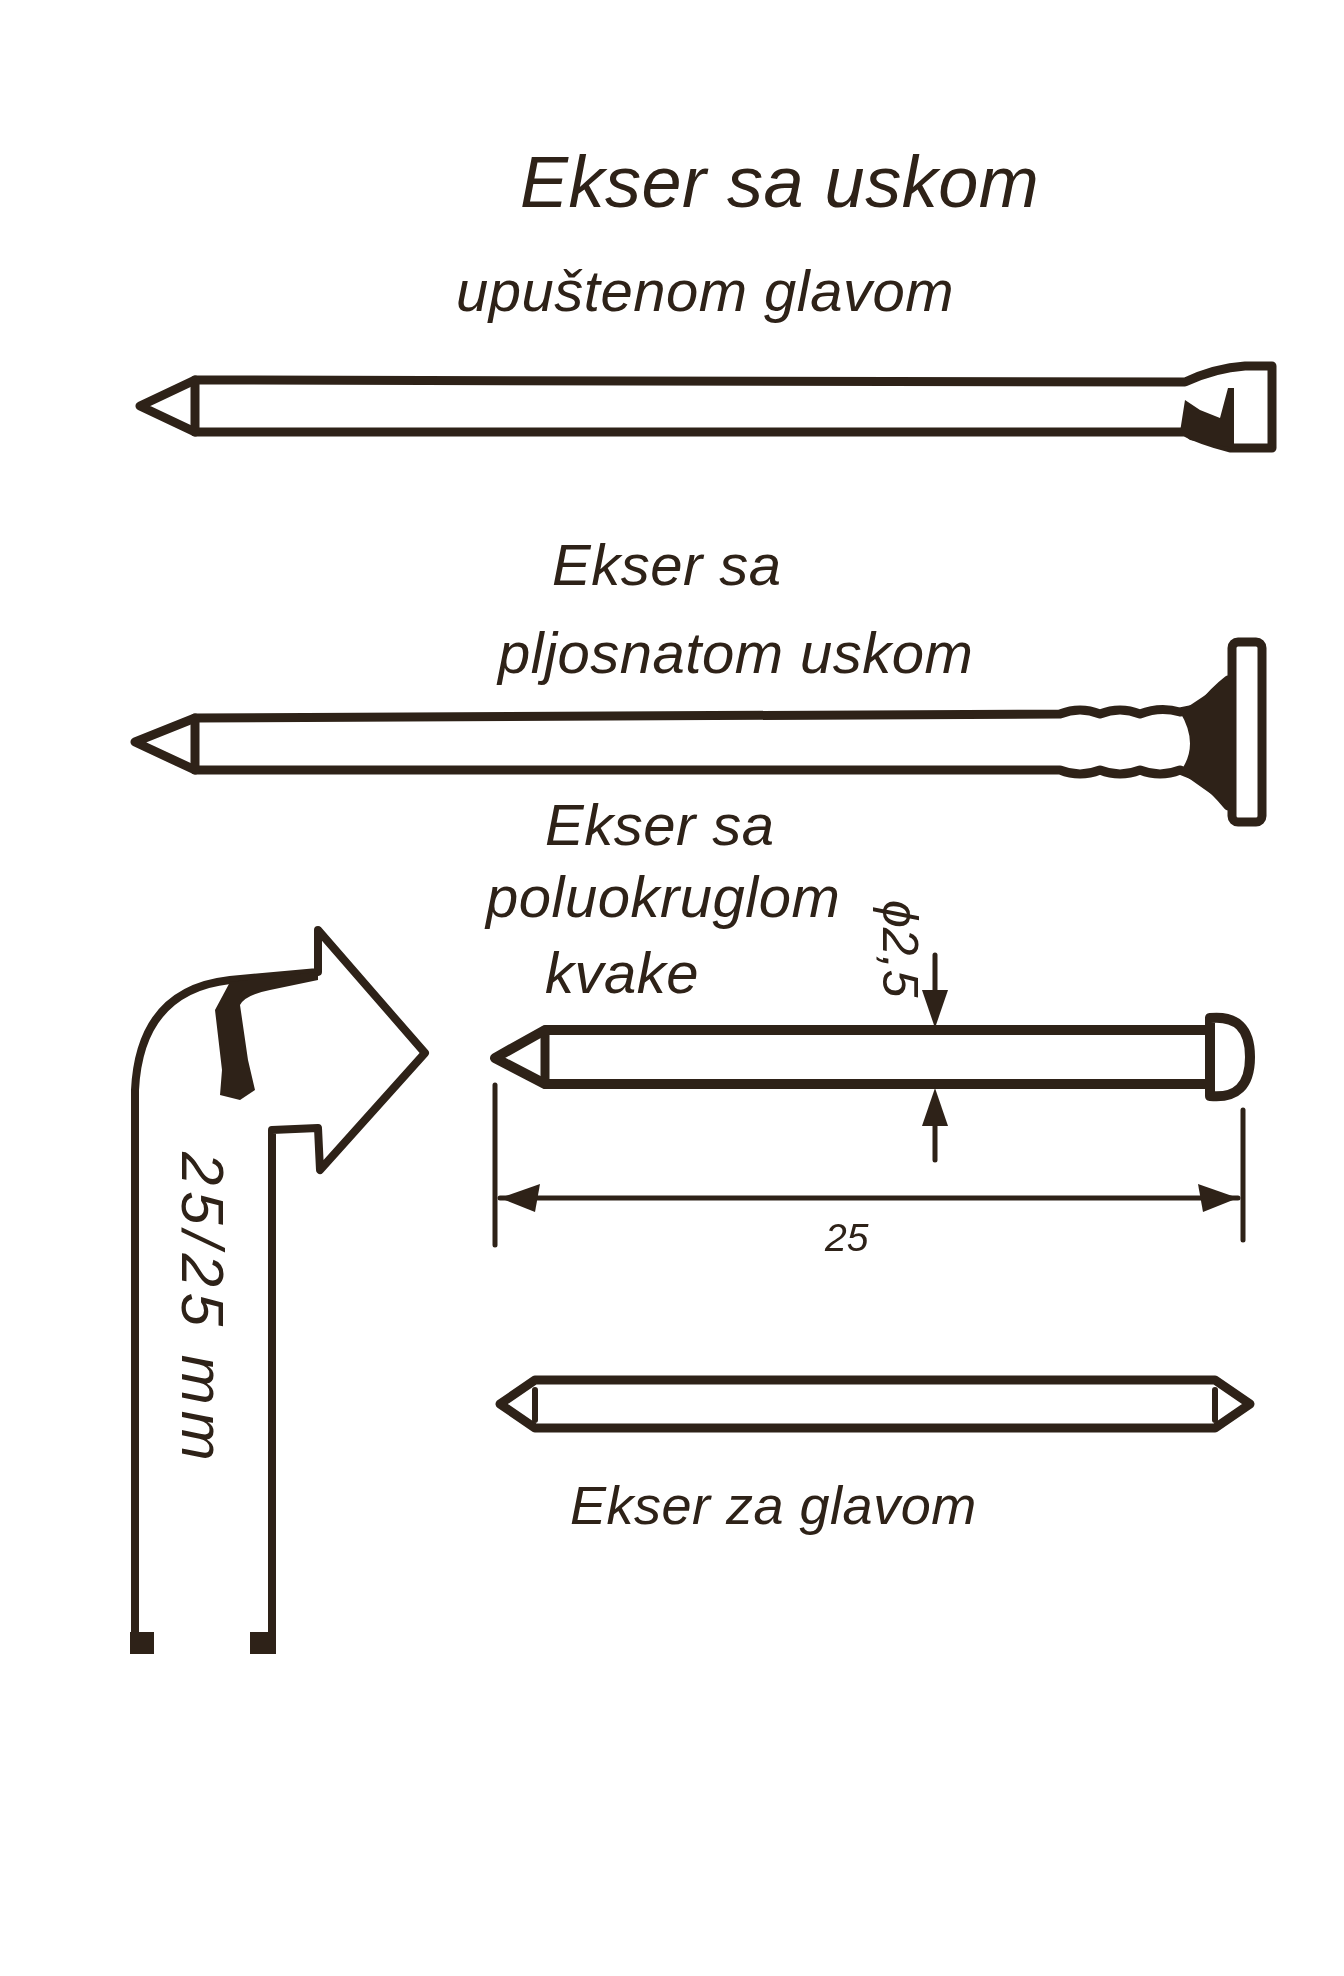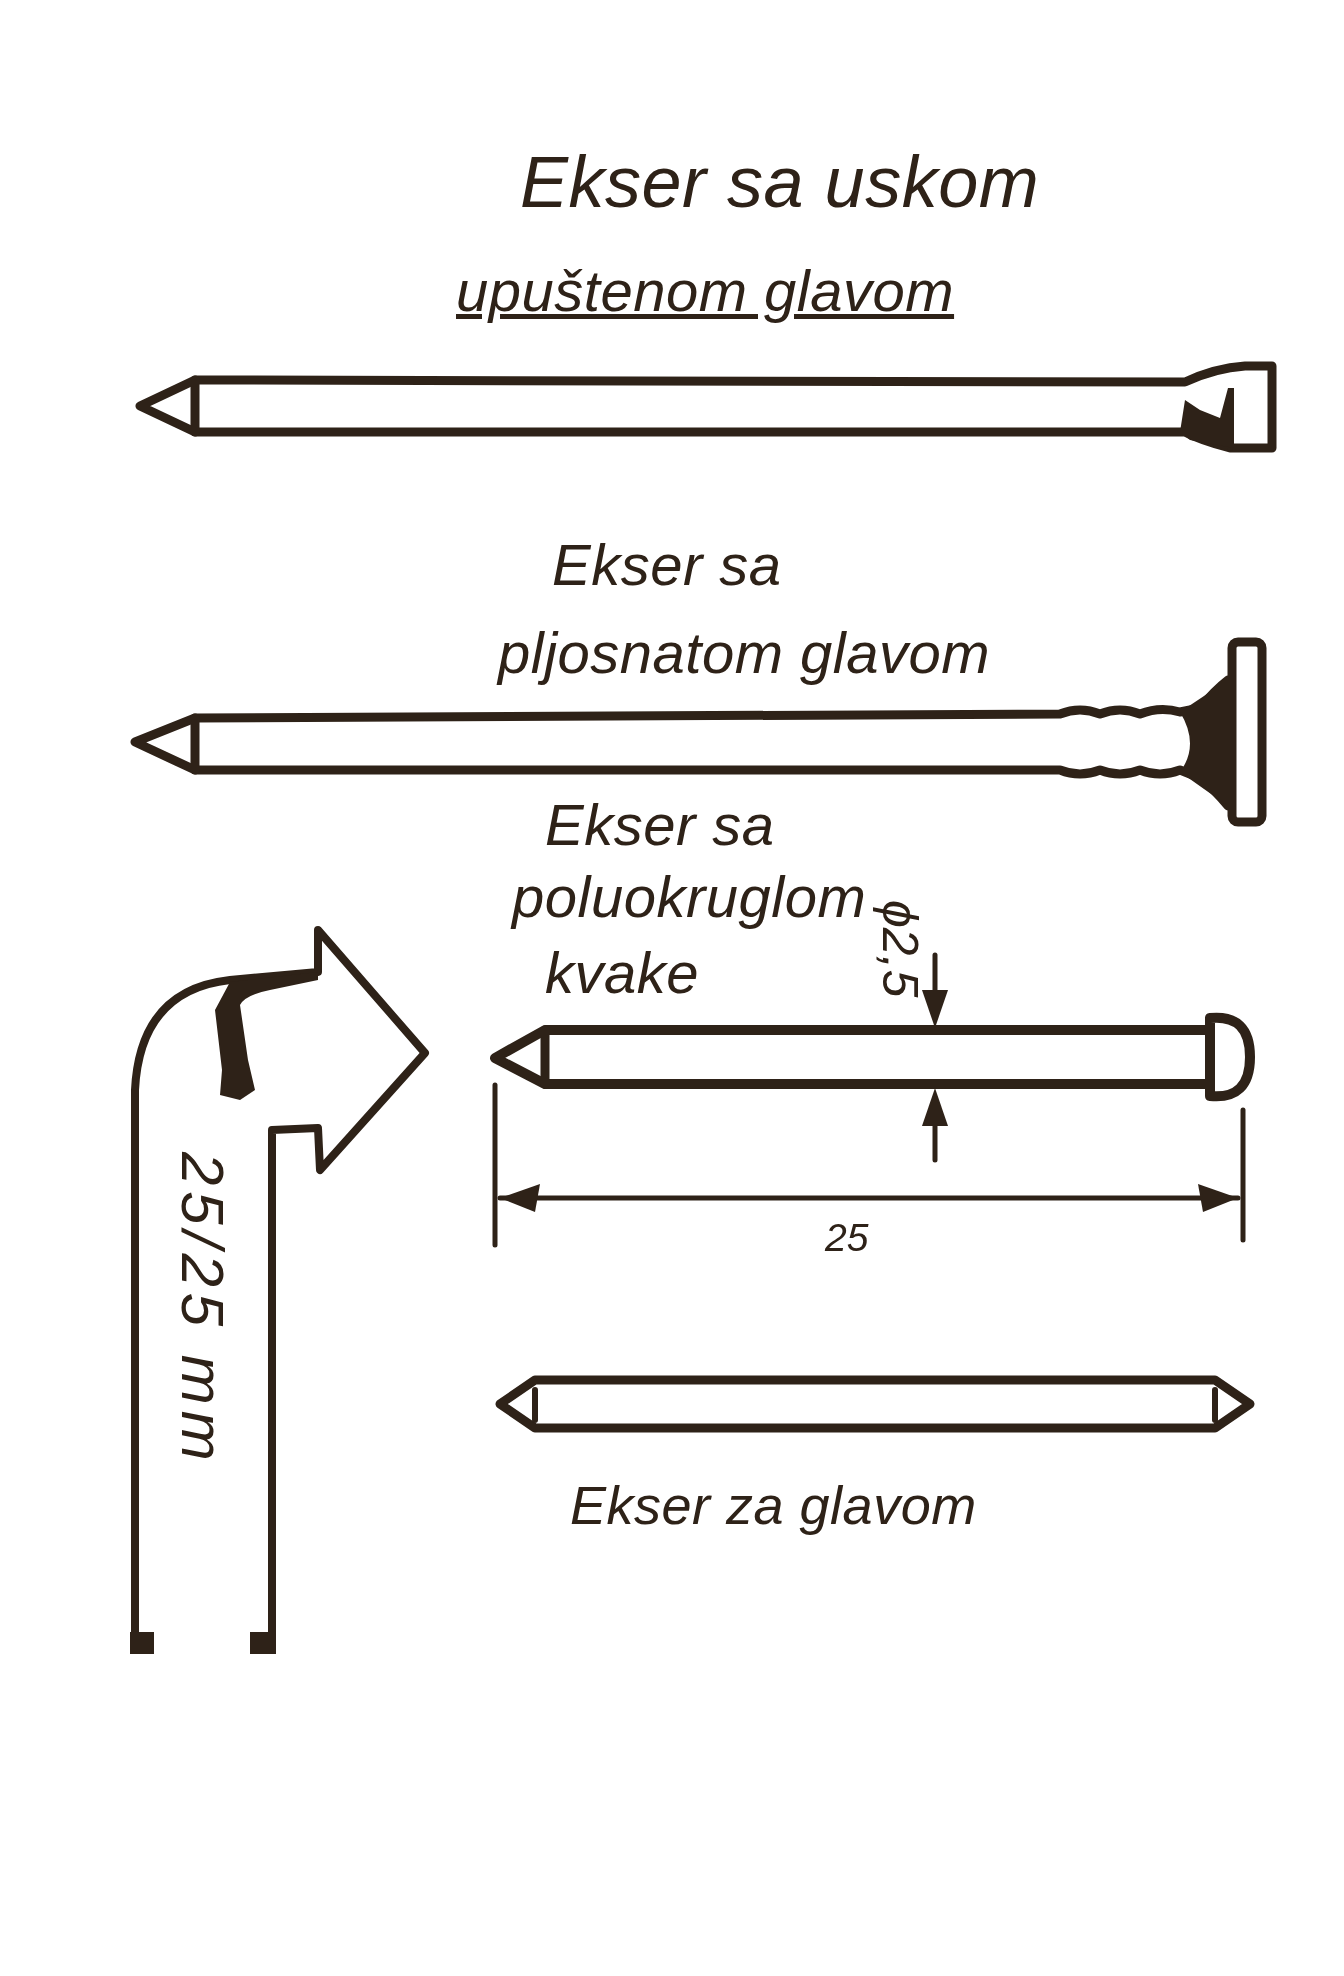--- a/index.html
+++ b/index.html
@@ -79,27 +79,27 @@
     <g>
       <path stroke-width="8" d="M 135 1650 L 135 1090 Q 140 990 230 980 L 318 972 L 318 930 L 425 1053 L 320 1170 L 318 1128 L 272 1130 L 272 1650"></path>
       <path fill="#2e2218" stroke="none" d="M 230 982 L 318 972 L 318 980 L 270 990 Q 245 995 240 1005 L 248 1060 L 255 1090 L 240 1100 L 220 1095 L 222 1070 L 215 1010 Z"></path>
       <rect fill="#2e2218" stroke="none" x="130" y="1632" width="24" height="22"></rect>
       <rect fill="#2e2218" stroke="none" x="250" y="1632" width="26" height="22"></rect>
     </g>
   </g>
 </svg>
 
 <div class="label" style="left:520px; top:146px; font-size:72px;">Ekser sa uskom</div>
-<div class="label" style="left:456px; top:262px; font-size:58px;text-decoration:underline;">upuštenom glavom</div>
+<div class="label" style="left:456px; top:262px; font-size:58px;">upuštenom glavom</div>
 
 <div class="label" style="left:552px; top:536px; font-size:58px;">Ekser sa</div>
-<div class="label" style="left:498px; top:624px; font-size:58px;">pljosnatom glavom</div>
+<div class="label" style="left:498px; top:624px; font-size:58px;">pljosnatom uskom</div>
 
 <div class="label" style="left:545px; top:796px; font-size:58px;">Ekser sa</div>
-<div class="label" style="left:512px; top:868px; font-size:58px;">poluokruglom</div>
+<div class="label" style="left:486px; top:868px; font-size:58px;">poluokruglom</div>
 <div class="label" style="left:545px; top:944px; font-size:58px;">kvake</div>
 
 <div class="num" style="left:925px; top:900px; font-size:50px; transform: rotate(90deg); transform-origin: left top;">ϕ2,5</div>
 
 <div class="num" style="left:825px; top:1218px; font-size:39px;">25</div>
 
 <div class="label" style="left:570px; top:1478px; font-size:54px;">Ekser za glavom</div>
 
 <div class="num" style="left:232px; top:1152px; font-size:60px; transform: rotate(90deg); transform-origin: left top; letter-spacing: 6px;">25/25 mm</div>
 

